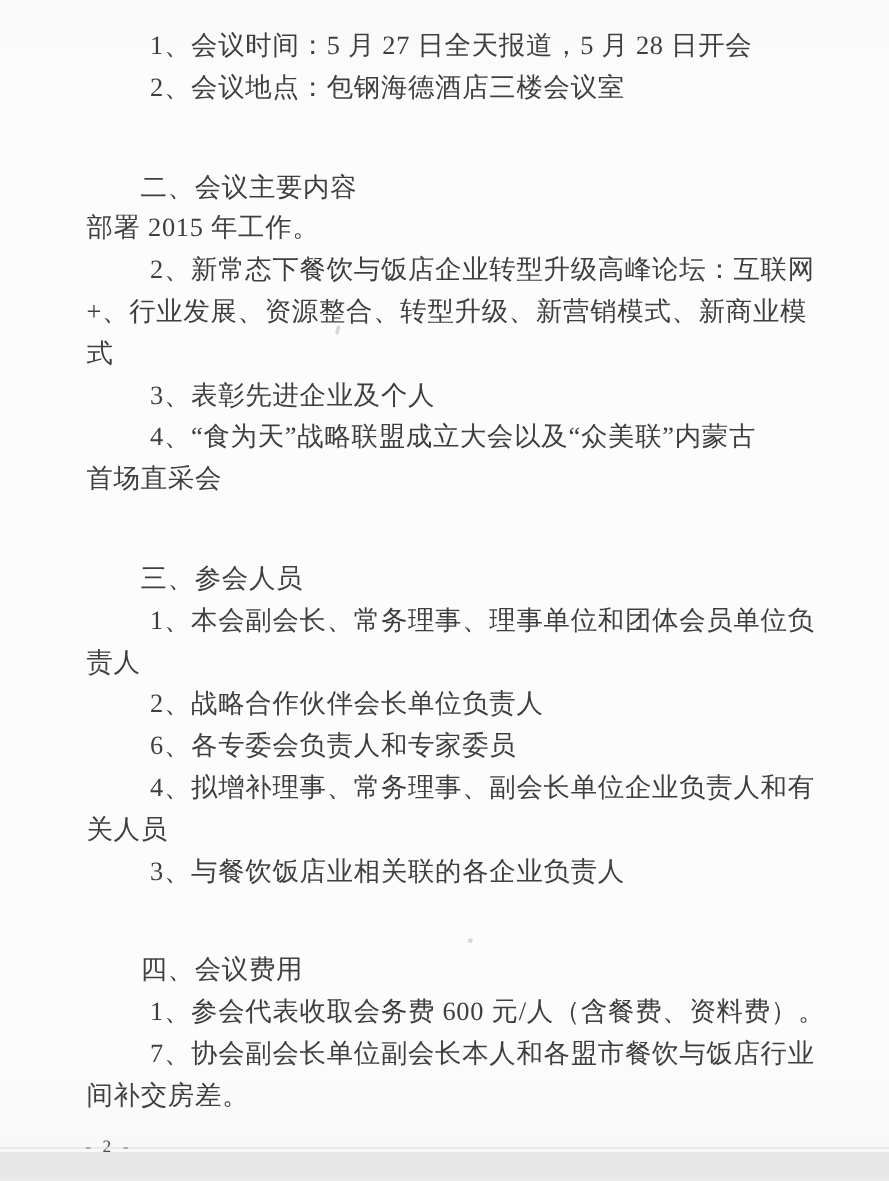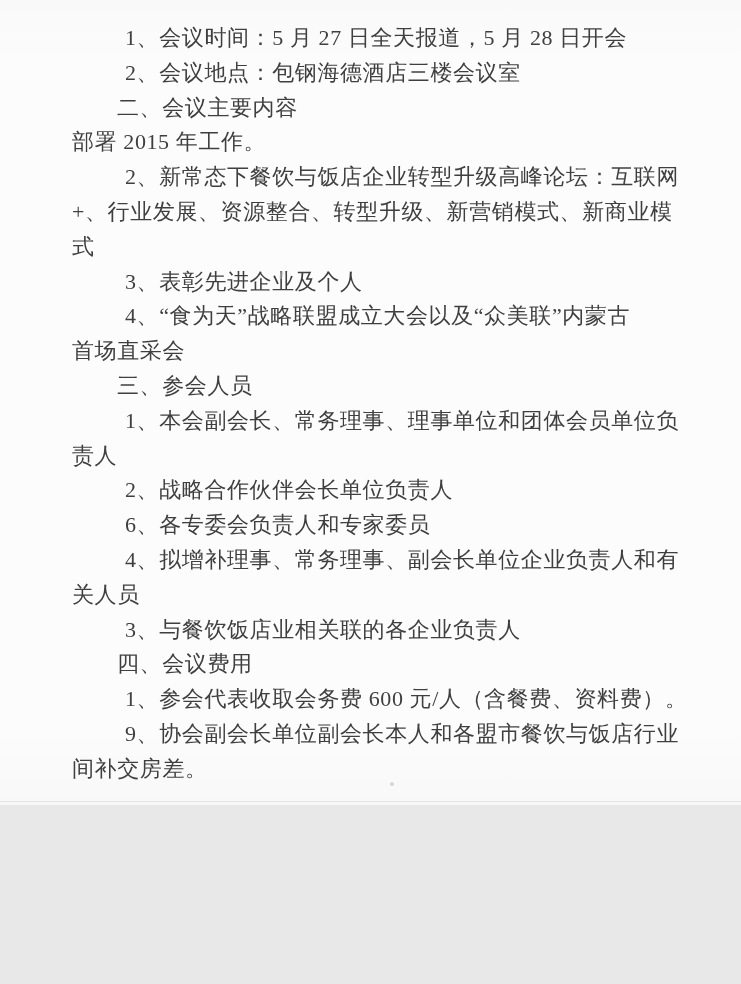--- a/index.html
+++ b/index.html
@@ -3,21 +3,21 @@
 <meta charset="utf-8">
 <style>
   html, body {
     margin: 0;
     padding: 0;
     background: #e8e8e8;
   }
   .page {
     position: relative;
     width: 741px;
-    height: 805px;
+    height: 960px;
     margin: 0 auto;
     background: #fcfcfc;
     overflow: hidden;
     font-family: "Liberation Serif", "DejaVu Serif", serif;
     color: #3f3f3f;
   }
   
   .page::before {
     content: "";
     position: absolute;
@@ -36,20 +36,21 @@
   }
   .line {
     height: 34.8px;
     white-space: nowrap;
   }
   .line.indent {
     padding-left: 53px;
   }
   .line.indent-section {
     padding-left: 45px;
+    margin-top: 48px;
   }
   .footer-pagenum {
     position: absolute;
     left: 71px;
     top: 948px;
     font-size: 14.5px;
     letter-spacing: 3px;
     color: #4a4a4a;
   }
   .scan-speckle {
@@ -90,21 +91,21 @@
       <div class="line indent-section">三、参会人员</div>
       <div class="line indent">1、本会副会长、常务理事、理事单位和团体会员单位负</div>
       <div class="line">责人</div>
       <div class="line indent">2、战略合作伙伴会长单位负责人</div>
       <div class="line indent">6、各专委会负责人和专家委员</div>
       <div class="line indent">4、拟增补理事、常务理事、副会长单位企业负责人和有</div>
       <div class="line">关人员</div>
       <div class="line indent">3、与餐饮饭店业相关联的各企业负责人</div>
       <div class="line indent-section">四、会议费用</div>
       <div class="line indent">1、参会代表收取会务费 600 元/人（含餐费、资料费）。</div>
-      <div class="line indent">9、协会副会长单位副会长本人和各盟市餐饮与饭店行业</div>
+      <div class="line indent">7、协会副会长单位副会长本人和各盟市餐饮与饭店行业</div>
       <div class="line">间补交房差。</div>
     </div>
 
   <div class="footer-pagenum">- 2 -</div>
 
   <span class="scan-speckle speckle-1"></span>
   <span class="scan-speckle speckle-2"></span>
   <div class="scan-edge-bottom"></div>
 
 </div>

